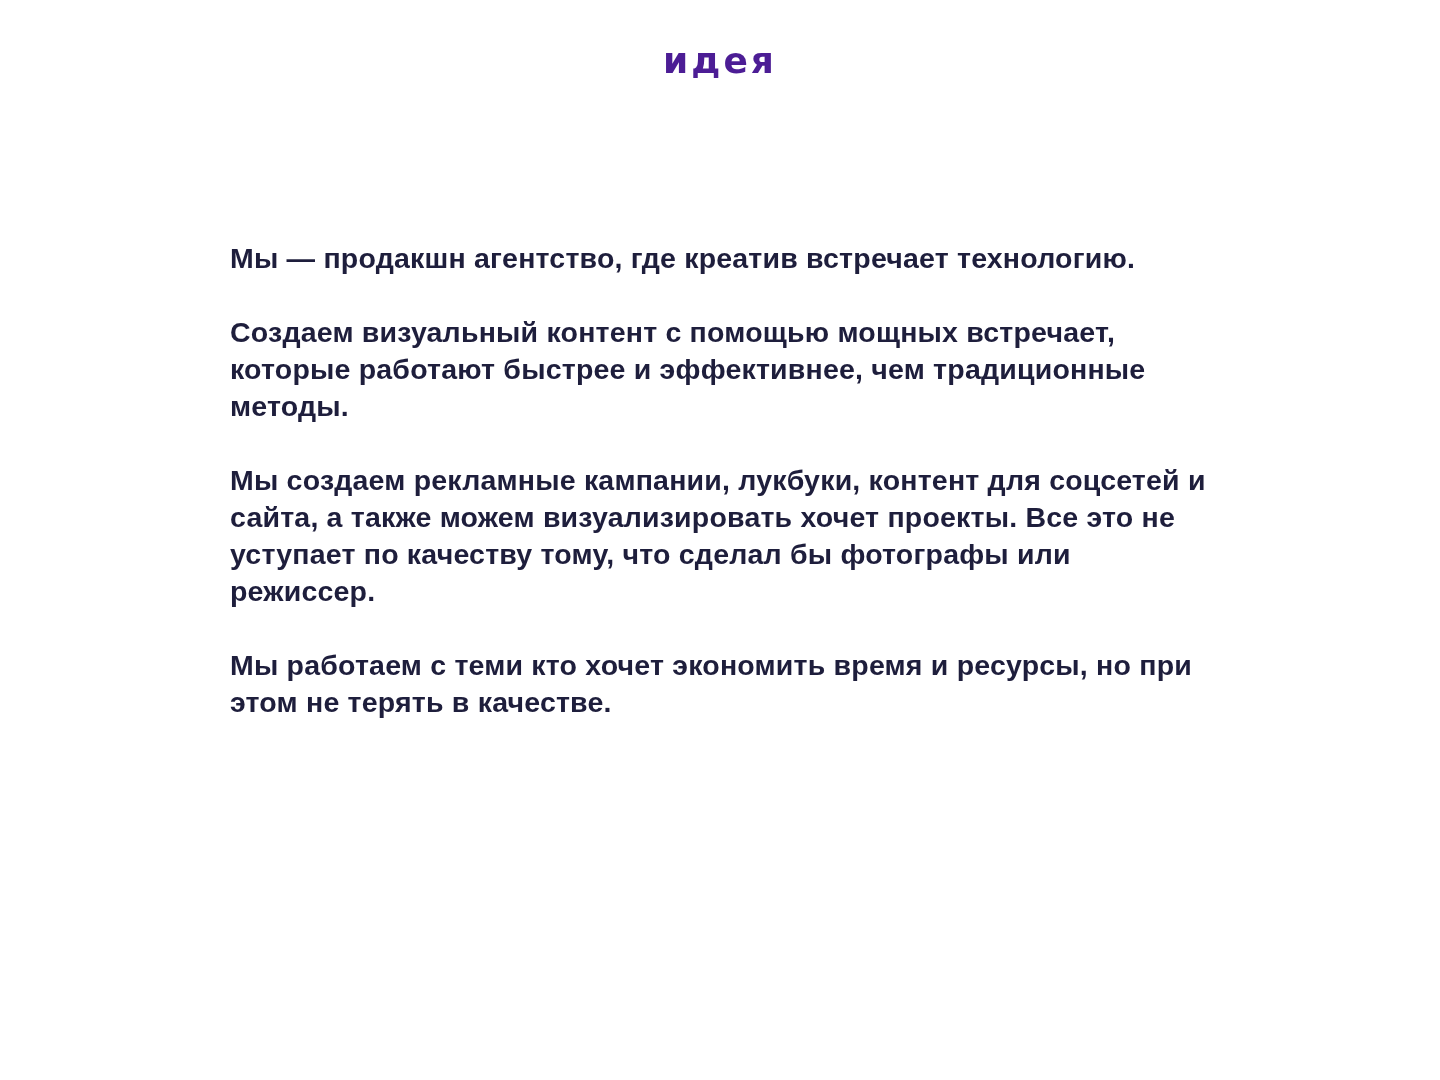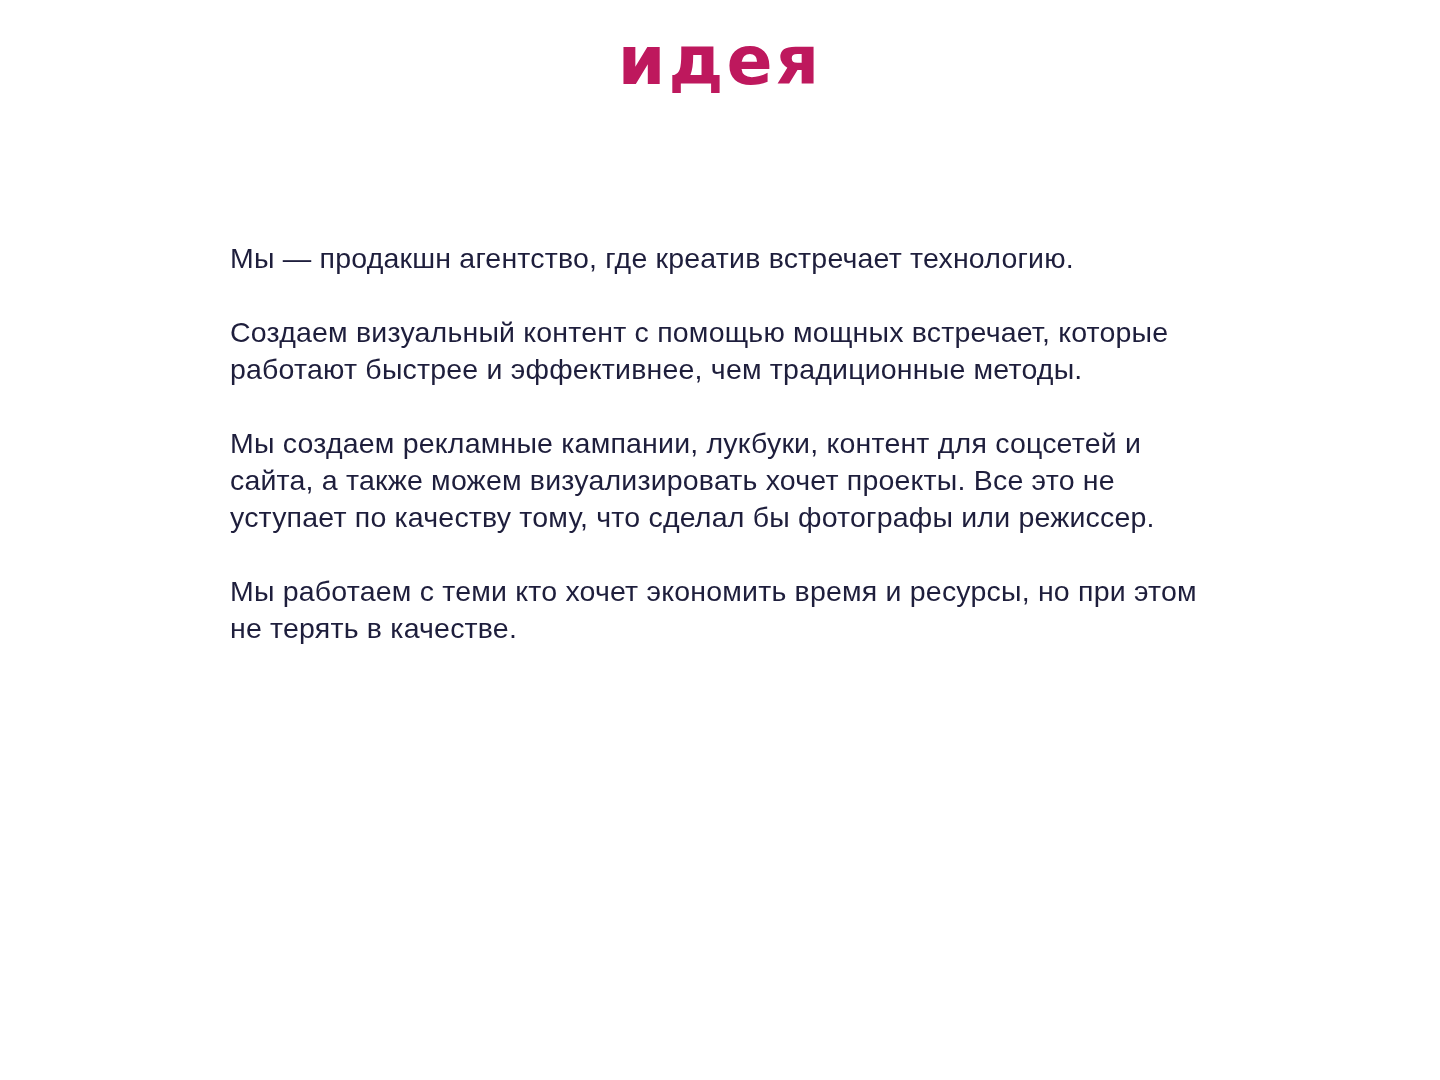--- a/index.html
+++ b/index.html
@@ -17,40 +17,41 @@
   .slide {
     width: 1440px;
     height: 1080px;
     background: #ffffff;
     box-sizing: border-box;
   }
   .slide-title {
     margin: 0;
     padding-top: 30px;
     text-align: center;
-    font-size: 68px;
+    font-size: 36px;
     line-height: 62px;
     font-weight: 800;
     letter-spacing: 3px;
-    color: #be185d;
+    color: #4c1d95;
     font-family: "DejaVu Sans", "Liberation Sans", sans-serif;
   }
   .body-copy {
     position: absolute;
     left: 230px;
     top: 240px;
     width: 990px;
     color: #1e1e3c;
     font-size: 28.5px;
     line-height: 37px;
     font-weight: 300;
     letter-spacing: 0.2px;
   }
   .body-copy p {
     margin: 0 0 37px 0;
+    font-weight: bold;
   }
   .body-copy p:last-child {
     margin-bottom: 8px;
   }
 </style>
 </head>
 <body>
 
 <div class="slide">
   <h1 class="slide-title">идея</h1>

